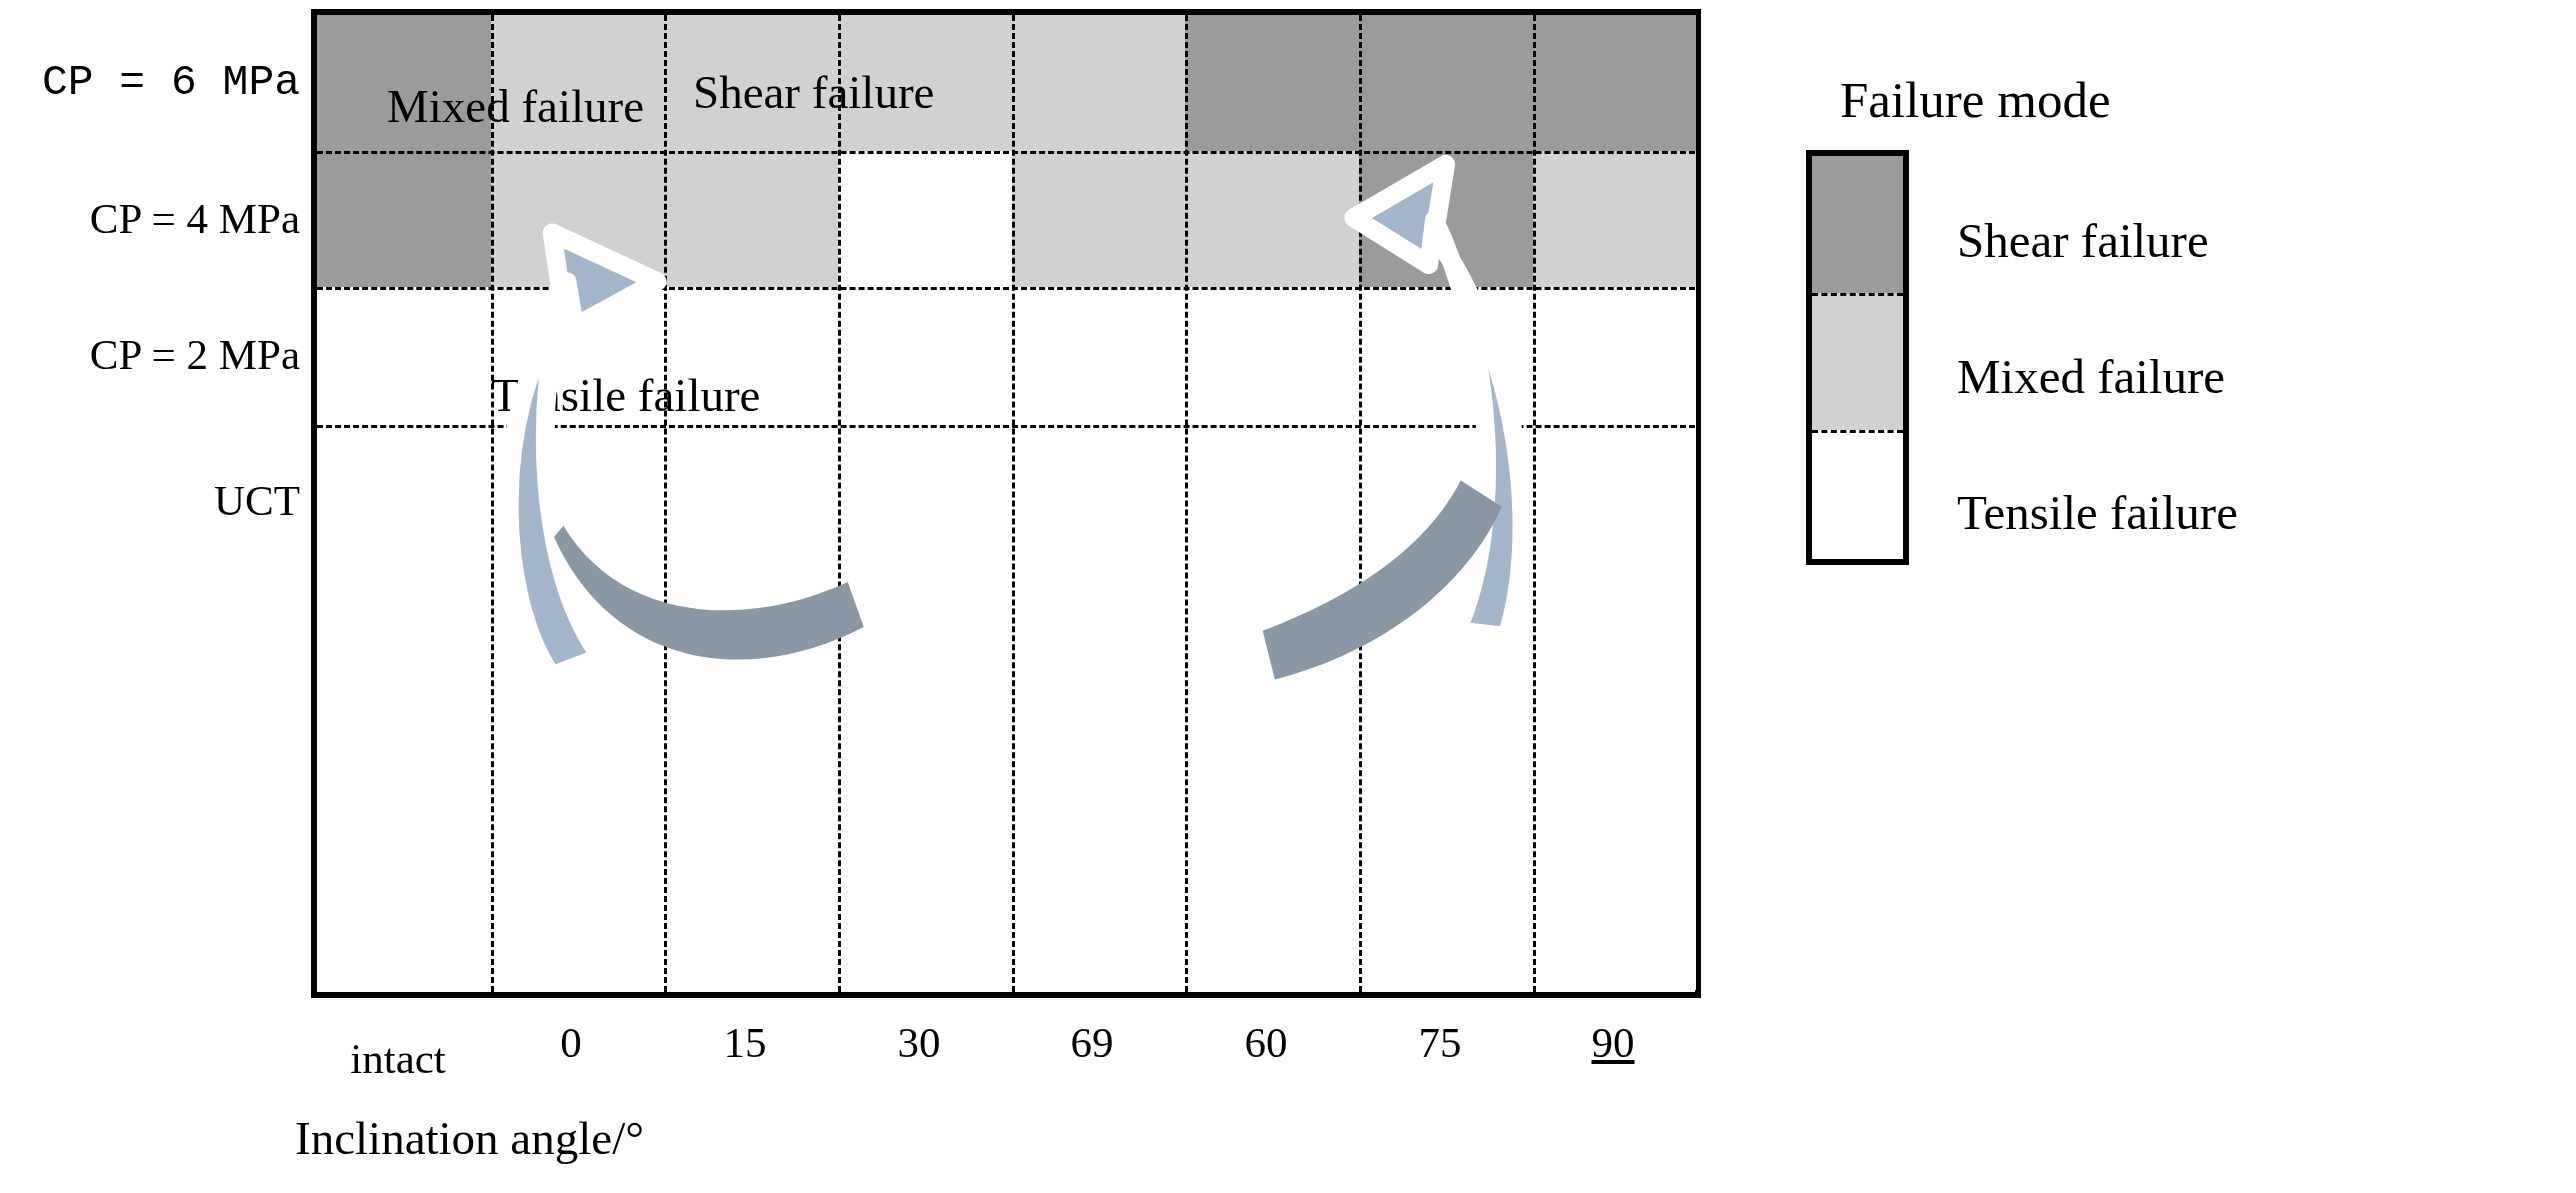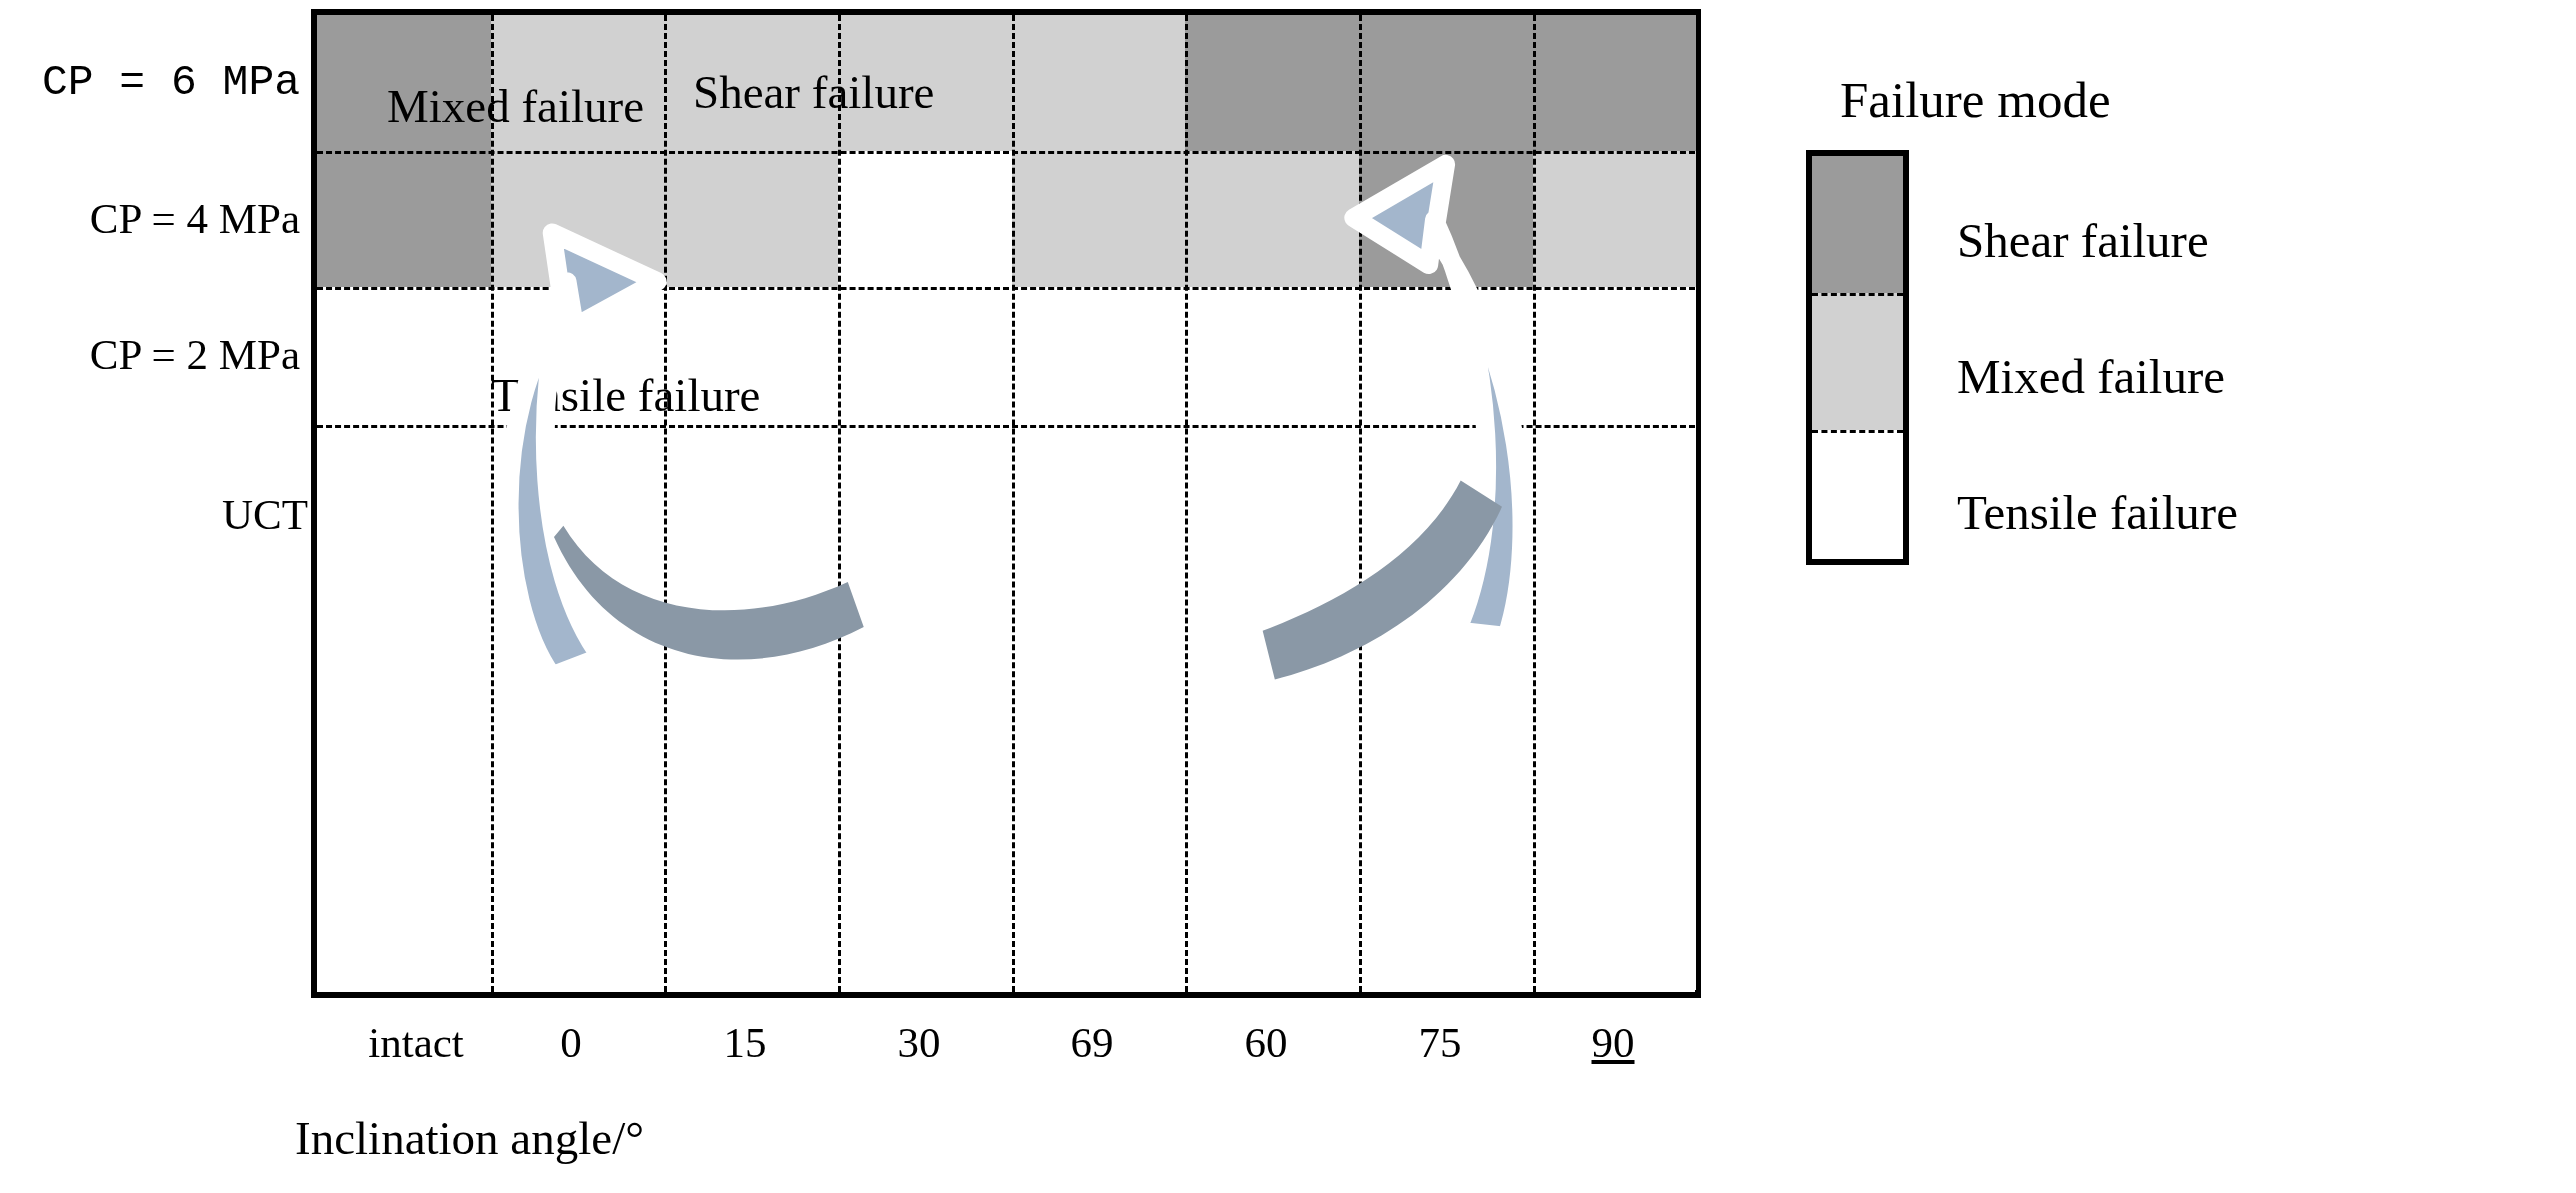--- a/index.html
+++ b/index.html
@@ -149,21 +149,21 @@
 
 <div class="ylabel-box" style="left:0px; top:61px;font-family:Liberation Mono, monospace;">
   <span>CP = 6 MPa</span>
 </div>
 <div class="ylabel-box" style="left:0px; top:197px;">
   <span>CP = 4 MPa</span>
 </div>
 <div class="ylabel-box" style="left:0px; top:333px;">
   <span>CP = 2 MPa</span>
 </div>
-<div class="ylabel-box" style="left:8px; top:479px;margin-top:14px;">
+<div class="ylabel-box" style="left:0px; top:479px;">
   <span>UCT</span>
 </div>
 
 <div id="plot-frame">
   <div id="plot-inner">
 
     <div class="cell" style="left:0px;   top:0px;   width:174px; height:136px; background:#9b9b9b;"></div>
     <div class="cell" style="left:174px; top:0px;   width:174px; height:136px; background:#d1d1d1;"></div>
     <div class="cell" style="left:347px; top:0px;   width:174px; height:136px; background:#d1d1d1;"></div>
     <div class="cell" style="left:521px; top:0px;   width:174px; height:136px; background:#d1d1d1;"></div>
@@ -235,21 +235,21 @@
              C 790 735, 650 706, 590 572
              Z" fill="#8a98a6"></path>
     <path d="M 1345 672
              C 1430 640, 1516 590, 1556 512
              L 1600 540
              C 1554 640, 1452 700, 1358 724
              Z" fill="#8a98a6"></path>
   </g>
 </svg>
 
-<div class="xtick" style="left:329px;  width:174px;">
+<div class="xtick" style="left:311px;  width:174px;margin-top:16px;">
   <span>intact</span>
 </div>
 <div class="xtick" style="left:484px;  width:174px;">
   <span>0</span>
 </div>
 <div class="xtick" style="left:658px;  width:174px;">
   <span>15</span>
 </div>
 <div class="xtick" style="left:832px;  width:174px;">
   <span>30</span>

